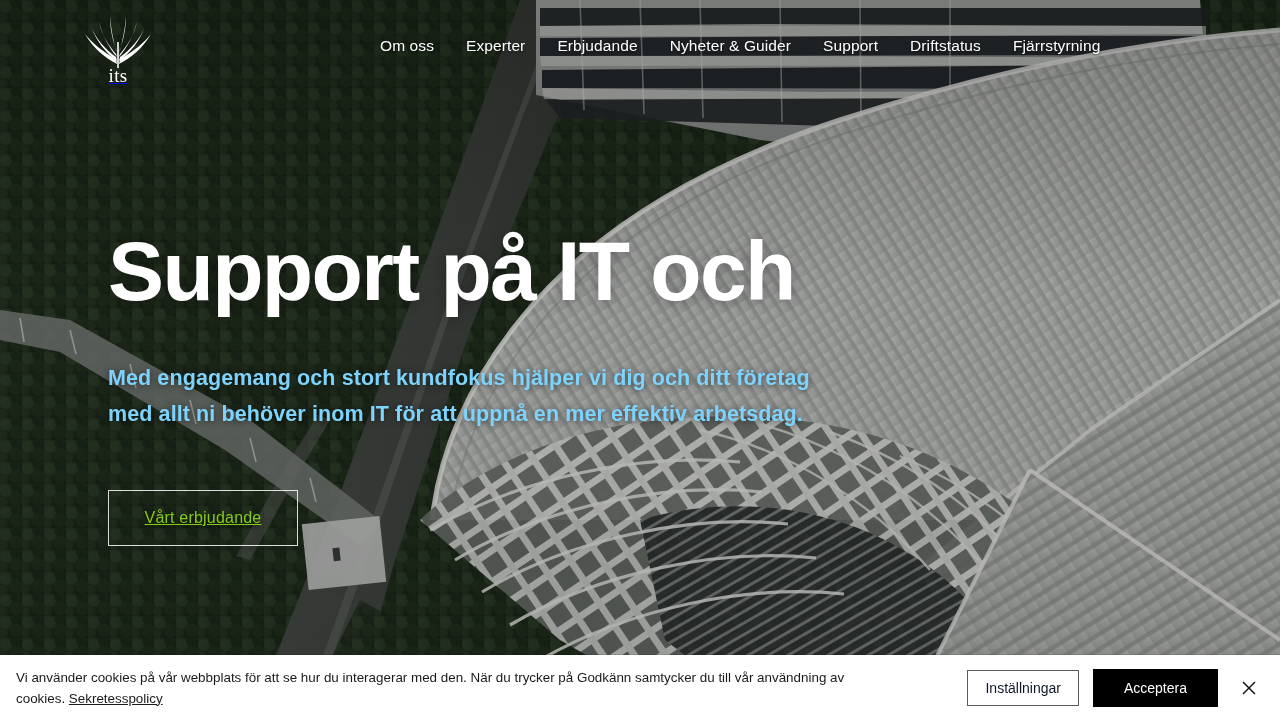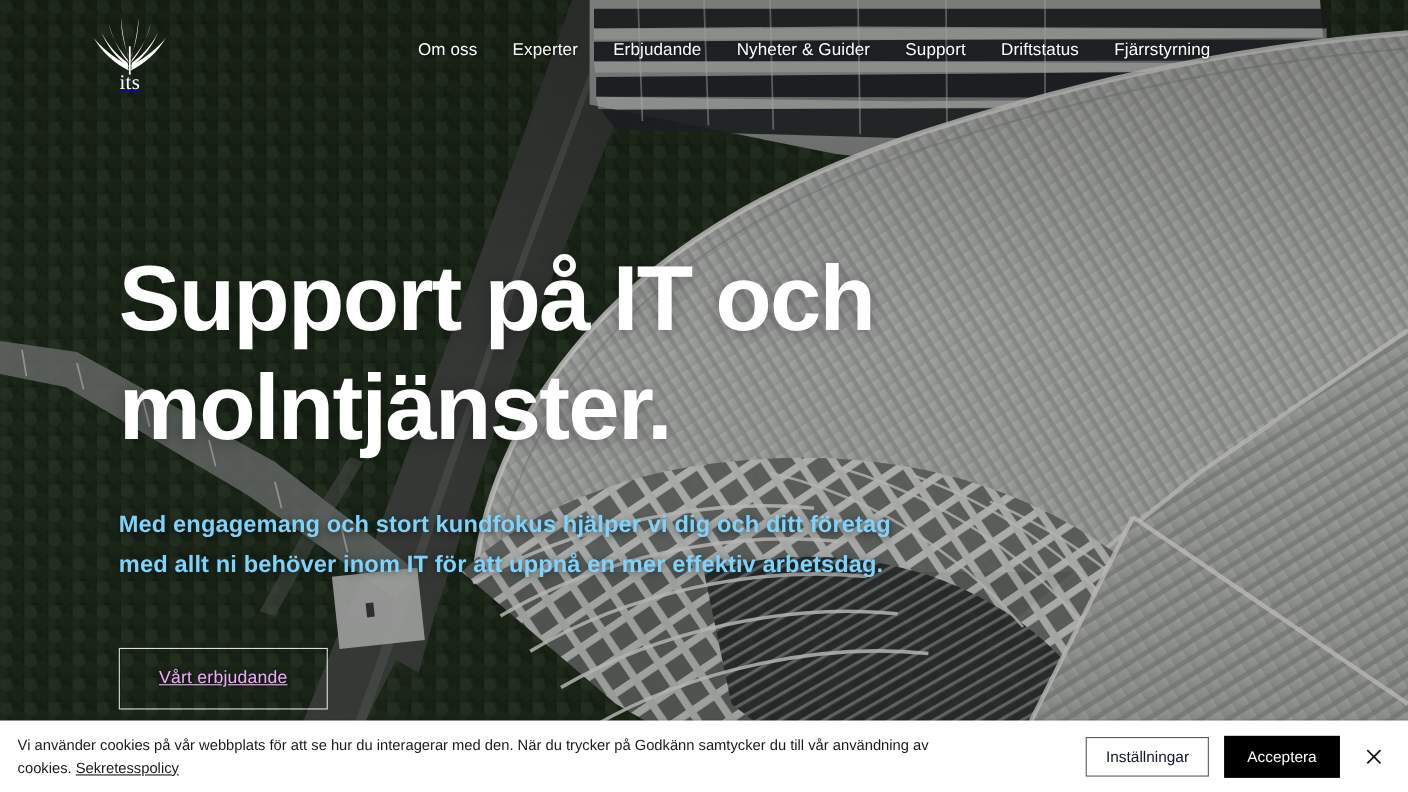--- a/index.html
+++ b/index.html
@@ -89,21 +89,21 @@
     max-width:830px;
     text-shadow:0 1px 7px rgba(0,0,0,0.55);
   }
   .hero-cta {
     display:inline-flex;
     align-items:center; justify-content:center;
     margin-top:58px;
     min-width:190px;
     padding:18px 30px;
     border:1px solid rgba(255,255,255,0.85);
-    color:#f0abfc;
+    color:#84cc16;
     font-size:16px;
     letter-spacing:0.2px;
     background:transparent;
     cursor:pointer;
     text-shadow:0 1px 4px rgba(0,0,0,0.5);
   }
 
   
   .cookie-banner {
     position:absolute;
@@ -142,21 +142,21 @@
     padding:9px 17px;
     cursor:pointer;
     font-family:"Liberation Sans", sans-serif;
     white-space:nowrap;
   }
   .btn-accept {
     background:#000000;
     color:#ffffff;
     border:1px solid #000000;
     font-size:14px;
-    padding:10px 20px;
+    padding:10px 30px;
     cursor:pointer;
     font-family:"Liberation Sans", sans-serif;
     white-space:nowrap;
   }
   .btn-close {
     background:transparent; border:none;
     width:26px; height:26px;
     cursor:pointer;
     display:flex; align-items:center; justify-content:center;
     padding:0; margin-left:4px; margin-right:4px;
@@ -340,21 +340,20 @@
       <a class="nav-link" href="#">Nyheter &amp; Guider</a>
       <a class="nav-link" href="#">Support</a>
       <a class="nav-link" href="#">Driftstatus</a>
       <a class="nav-link" href="#">Fjärrstyrning</a>
     </nav>
   </header>
 
   <div class="hero-content">
     <h1 class="hero-title">
       <span>Support på IT och</span><br>
-      <span>molntjänster.</span>
     </h1>
     <p class="hero-sub">
       <span>Med engagemang och stort kundfokus hjälper vi dig och ditt företag</span><br>
       <span>med allt ni behöver inom IT för att uppnå en mer effektiv arbetsdag.</span>
     </p>
     <div>
       <a class="hero-cta" href="#">Vårt erbjudande</a>
     </div>
   </div>
 

